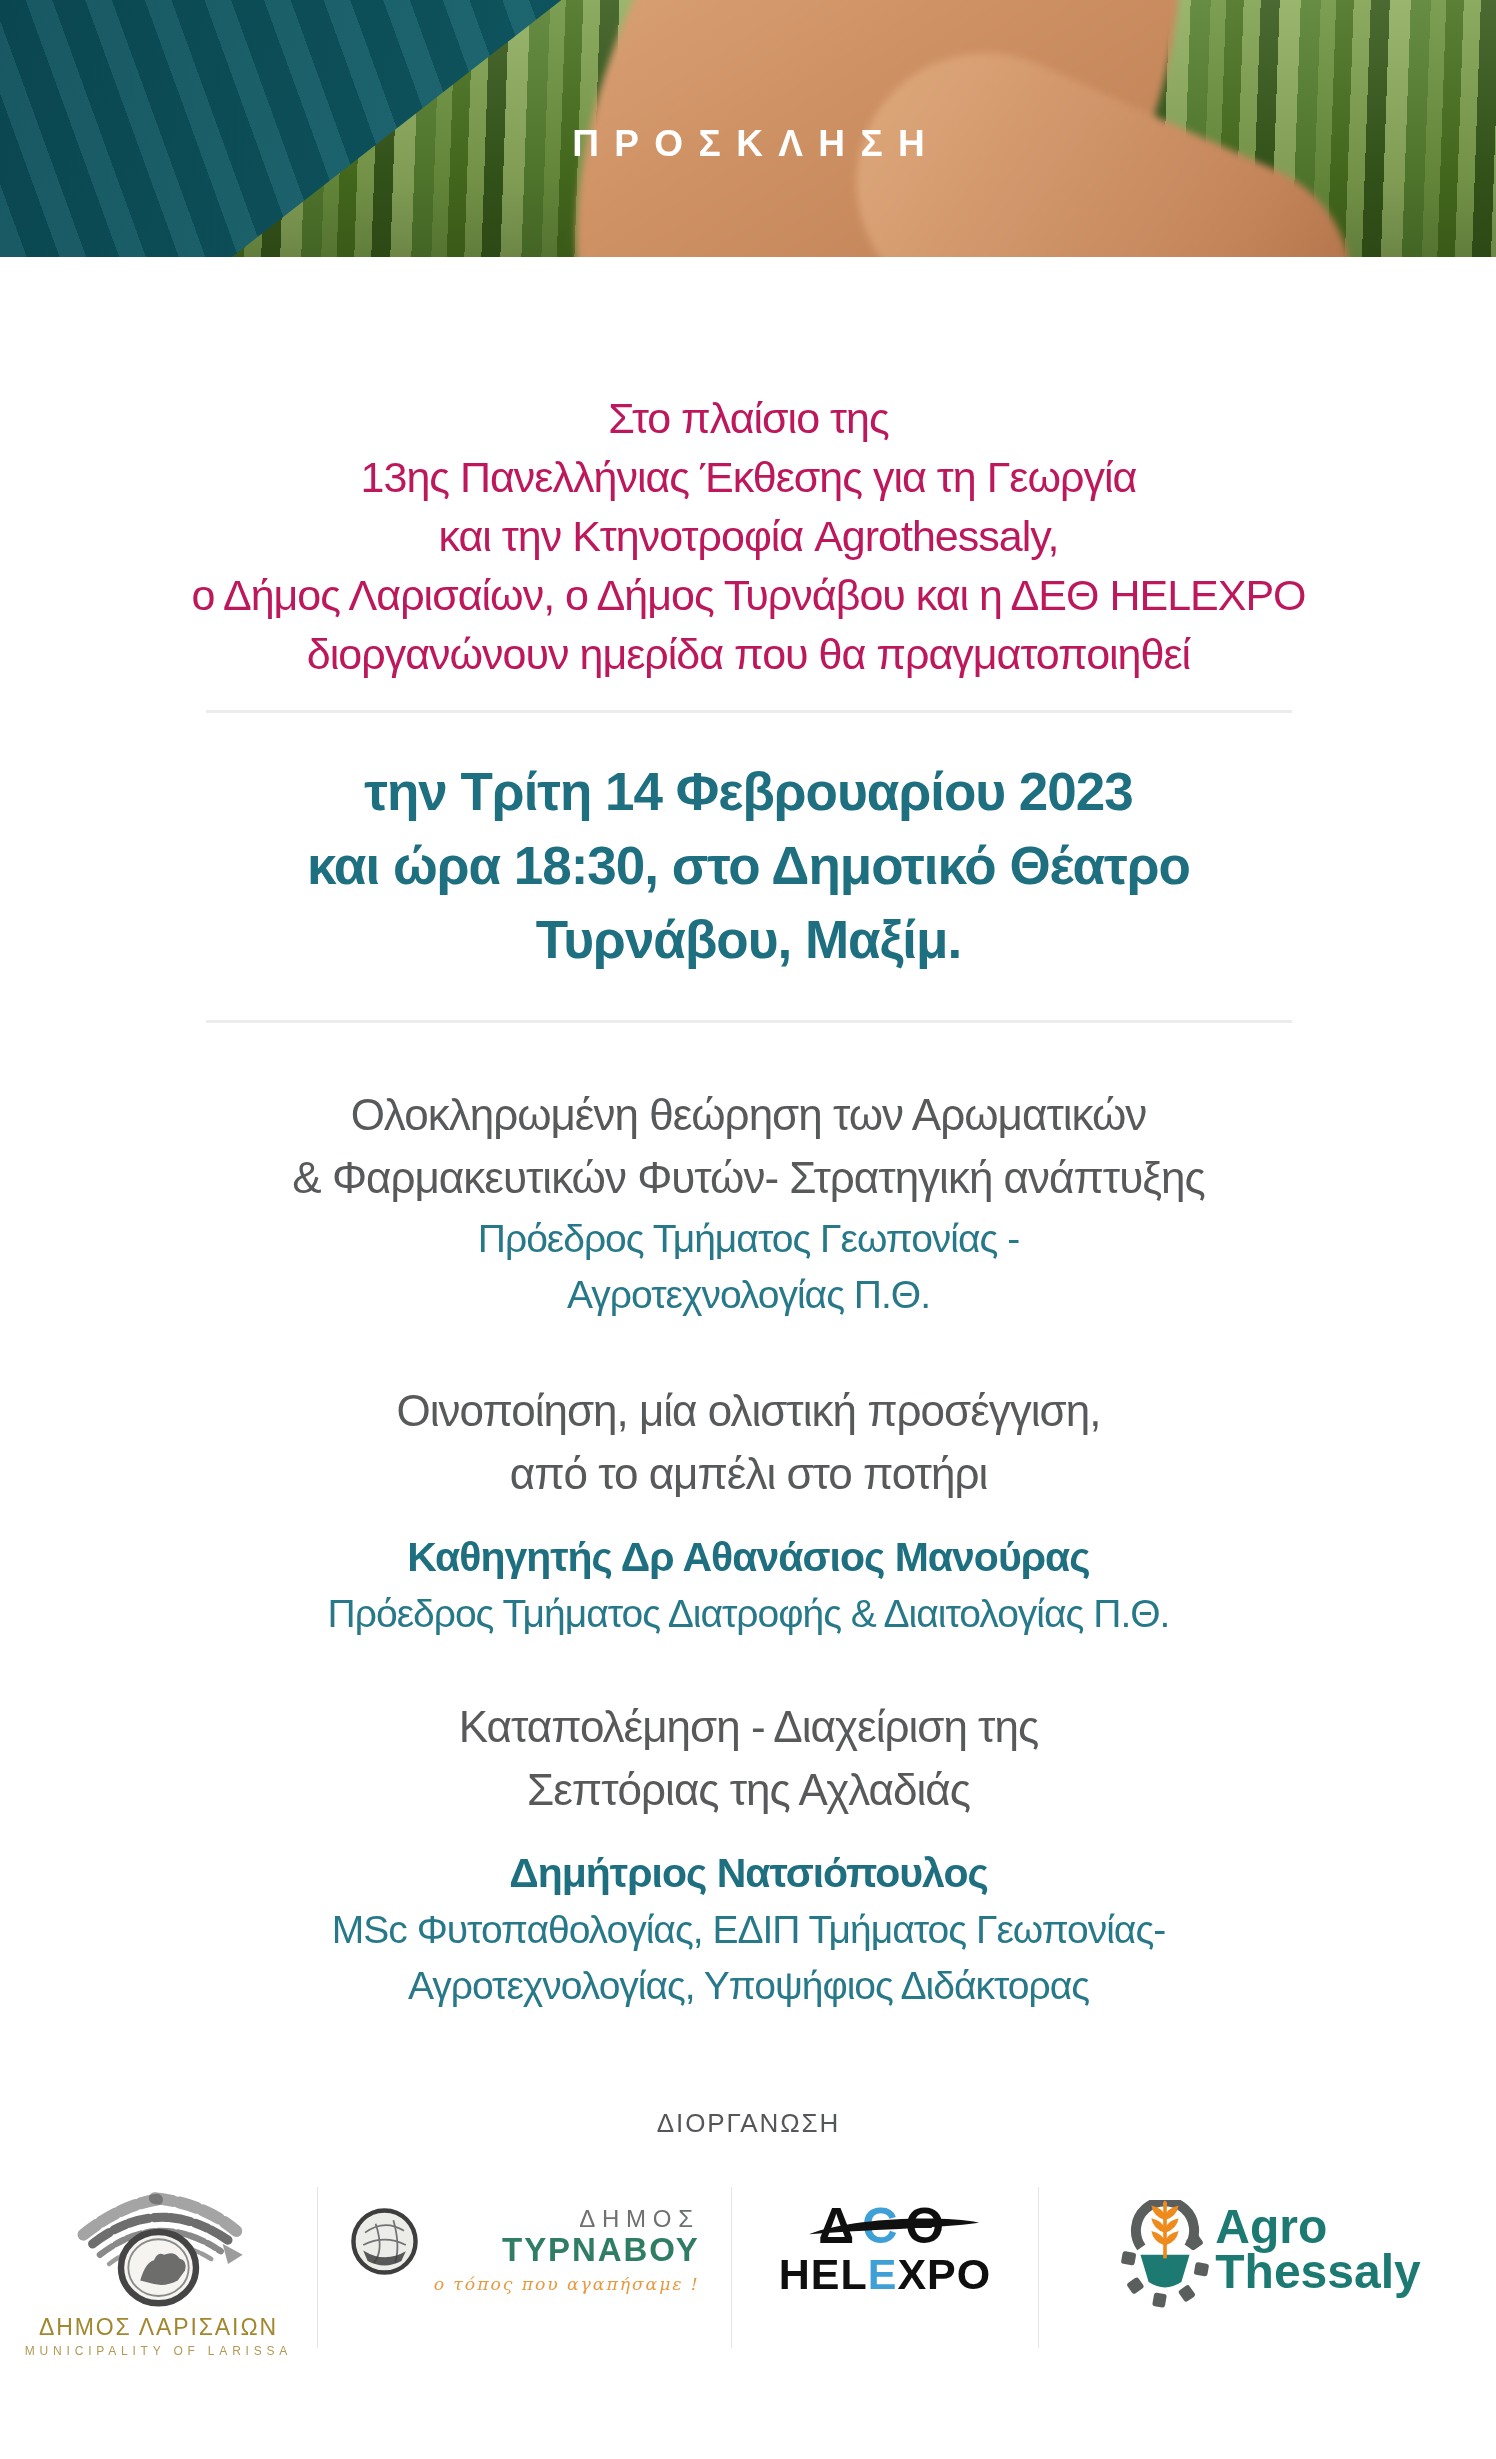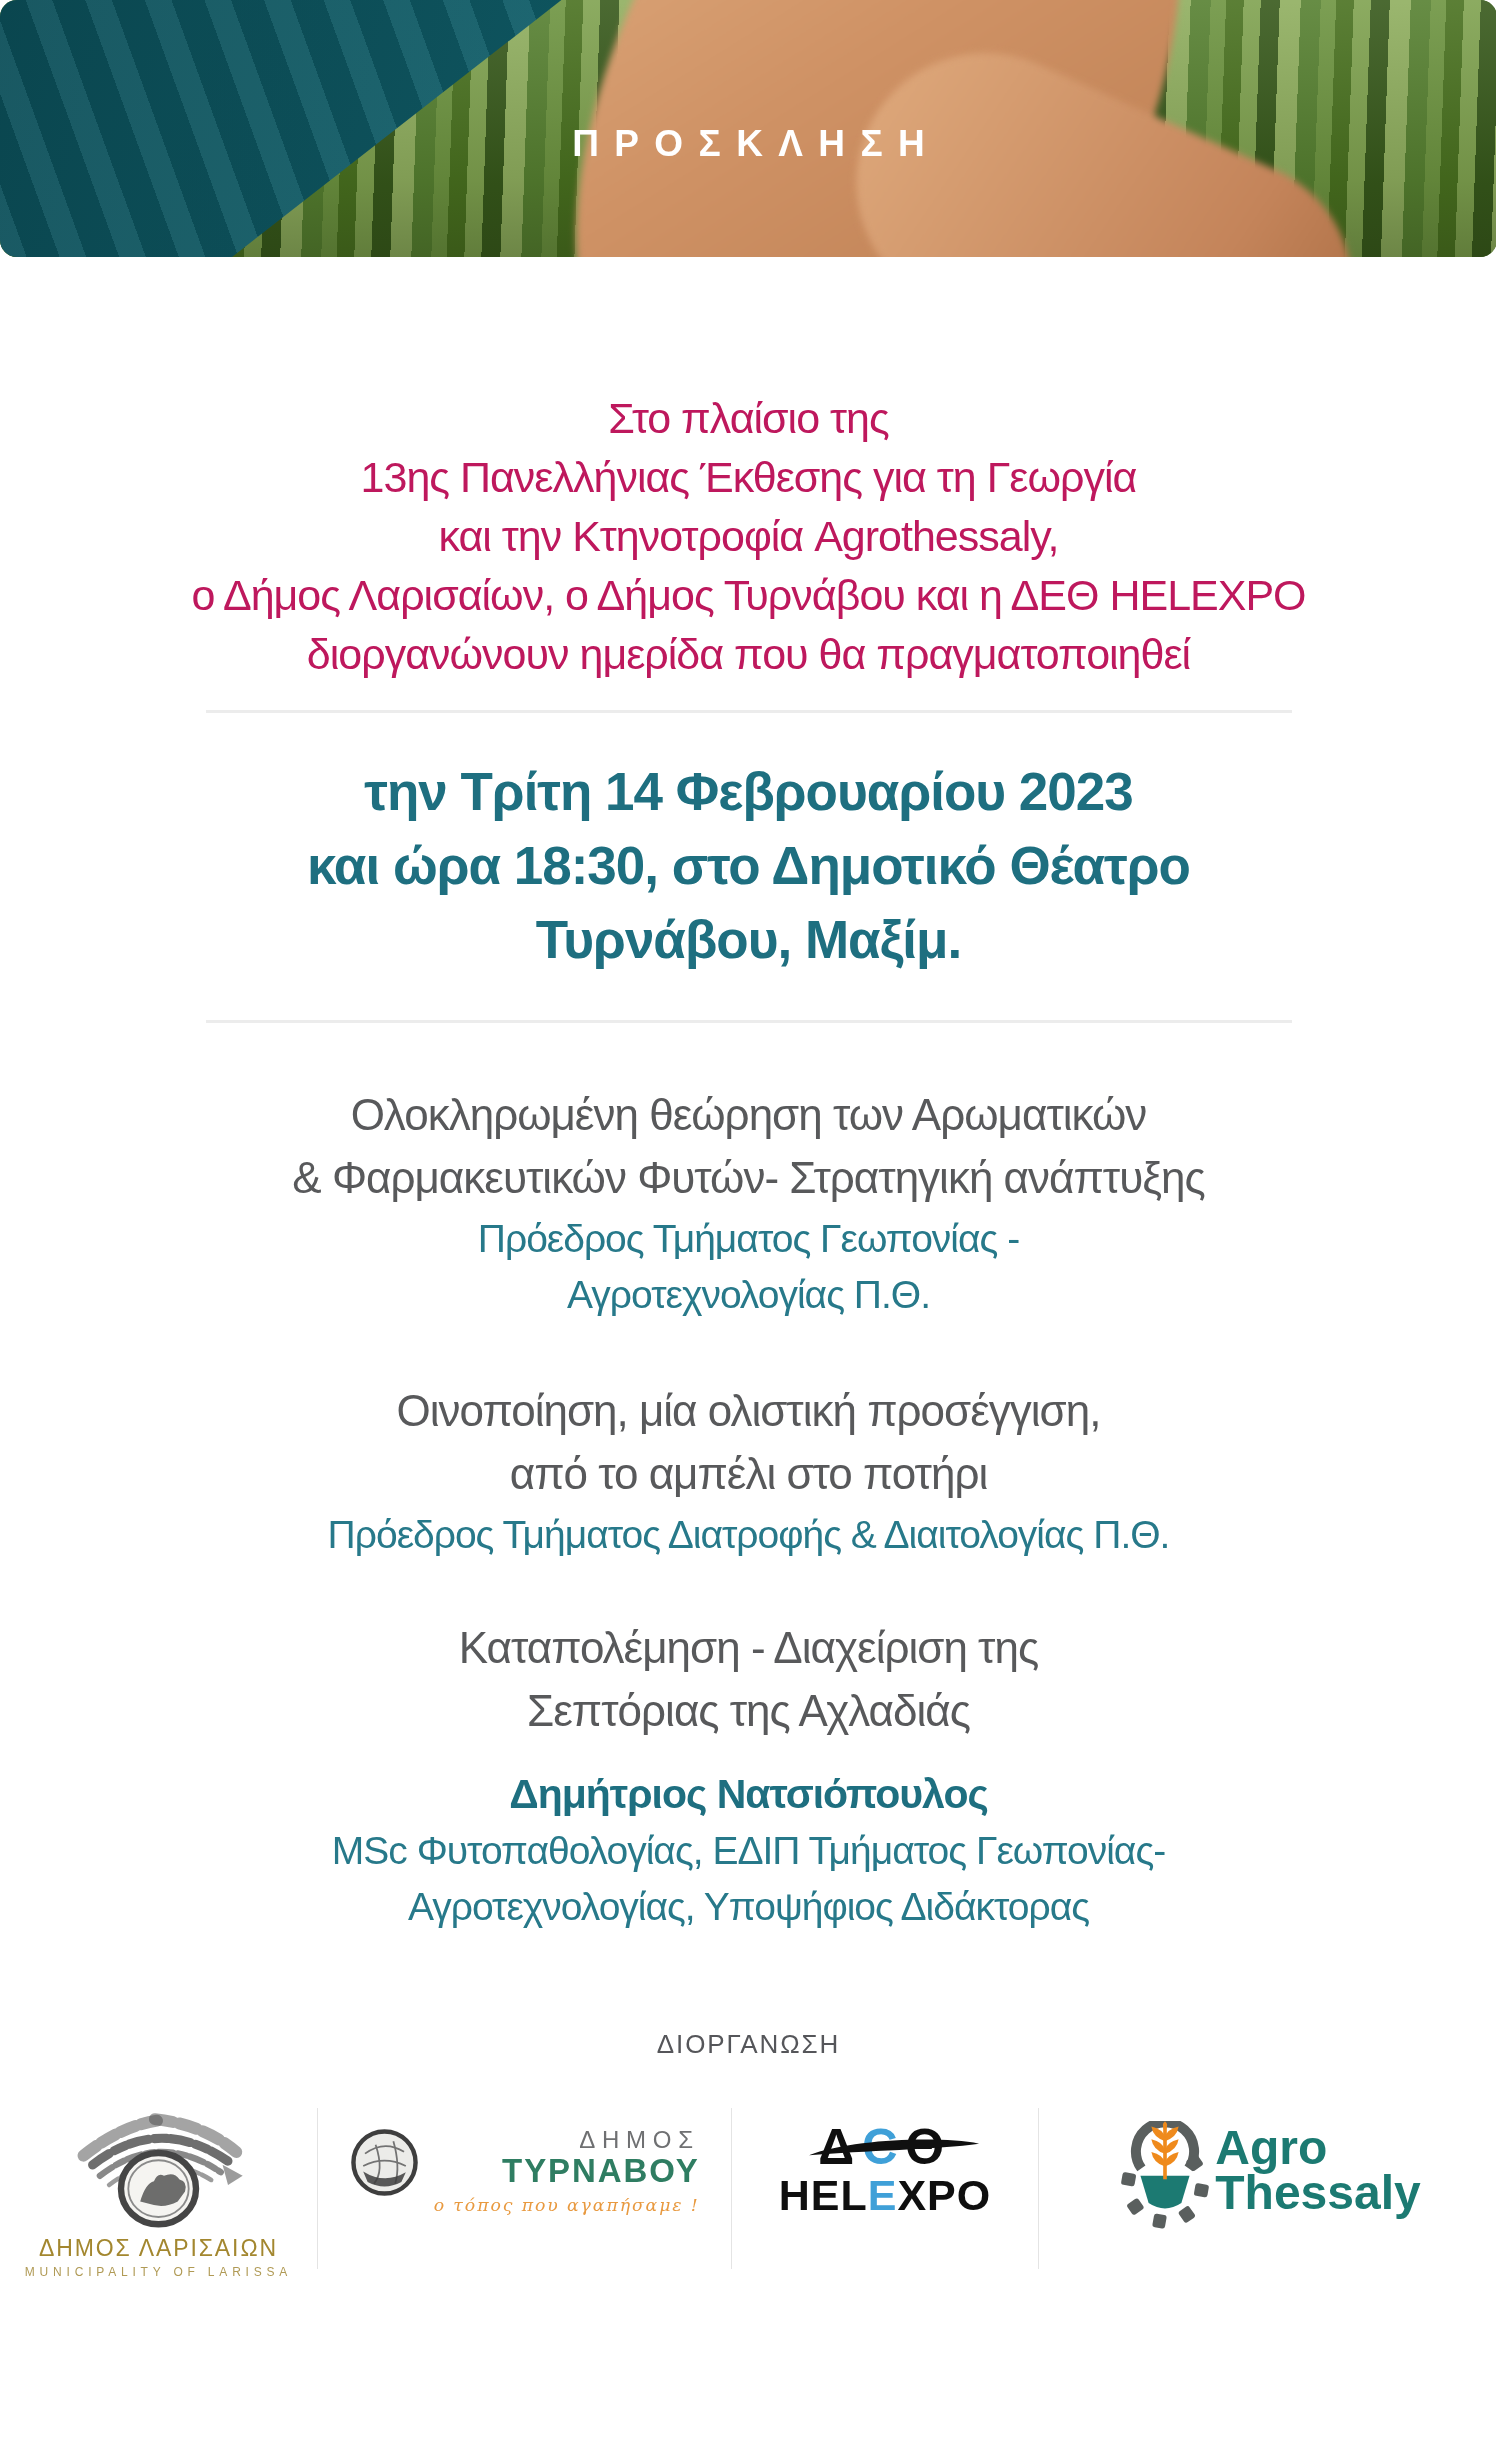--- a/index.html
+++ b/index.html
@@ -1,21 +1,21 @@
 <!DOCTYPE html>
 <html><head>
 <meta charset="utf-8">
 <style>
   html,body{margin:0;padding:0;background:#ffffff;}
   .poster{
     position:relative;width:1497px;height:2459px;margin:0 auto;background:#ffffff;
     font-family:"Liberation Sans", sans-serif;overflow:hidden;
   }
   
-  .banner{position:relative;height:257px;overflow:hidden;background:#4f7a2e;border-radius:17px;}
+  .banner{position:relative;height:257px;overflow:hidden;background:#4f7a2e;}
   .field{
     position:absolute;inset:0;
     background:
       linear-gradient(180deg, rgba(255,255,255,.10) 0%, rgba(0,0,0,.10) 70%, rgba(20,30,8,.28) 100%),
       repeating-linear-gradient(92deg,
         #6d9440 0 15.4px, #49711f 15.4px 33px, #7fa24f 33px 50px,
         #37591b 50px 69px, #8fae5e 69px 90px, #568030 90px 110px);
   }
   .hand{position:absolute;filter:blur(3.8px);}
   .hand-palm{
@@ -130,20 +130,21 @@
         <span class="line">Πρόεδρος Τμήματος Γεωπονίας -</span>
         <span class="line">Αγροτεχνολογίας Π.Θ.</span>
       </p>
     </section>
 
     <section class="session s-2">
       <h2 class="session-title">
         <span class="line">Οινοποίηση, μία ολιστική προσέγγιση,</span>
         <span class="line">από το αμπέλι στο ποτήρι</span>
       </h2>
+      <p class="speaker">Καθηγητής Δρ Αθανάσιος Μανούρας</p>
       <p class="affiliation">
         <span class="line">Πρόεδρος Τμήματος Διατροφής &amp; Διαιτολογίας Π.Θ.</span>
       </p>
     </section>
 
     <section class="session s-3">
       <h2 class="session-title">
         <span class="line">Καταπολέμηση - Διαχείριση της</span>
         <span class="line">Σεπτόριας της Αχλαδιάς</span>
       </h2>

